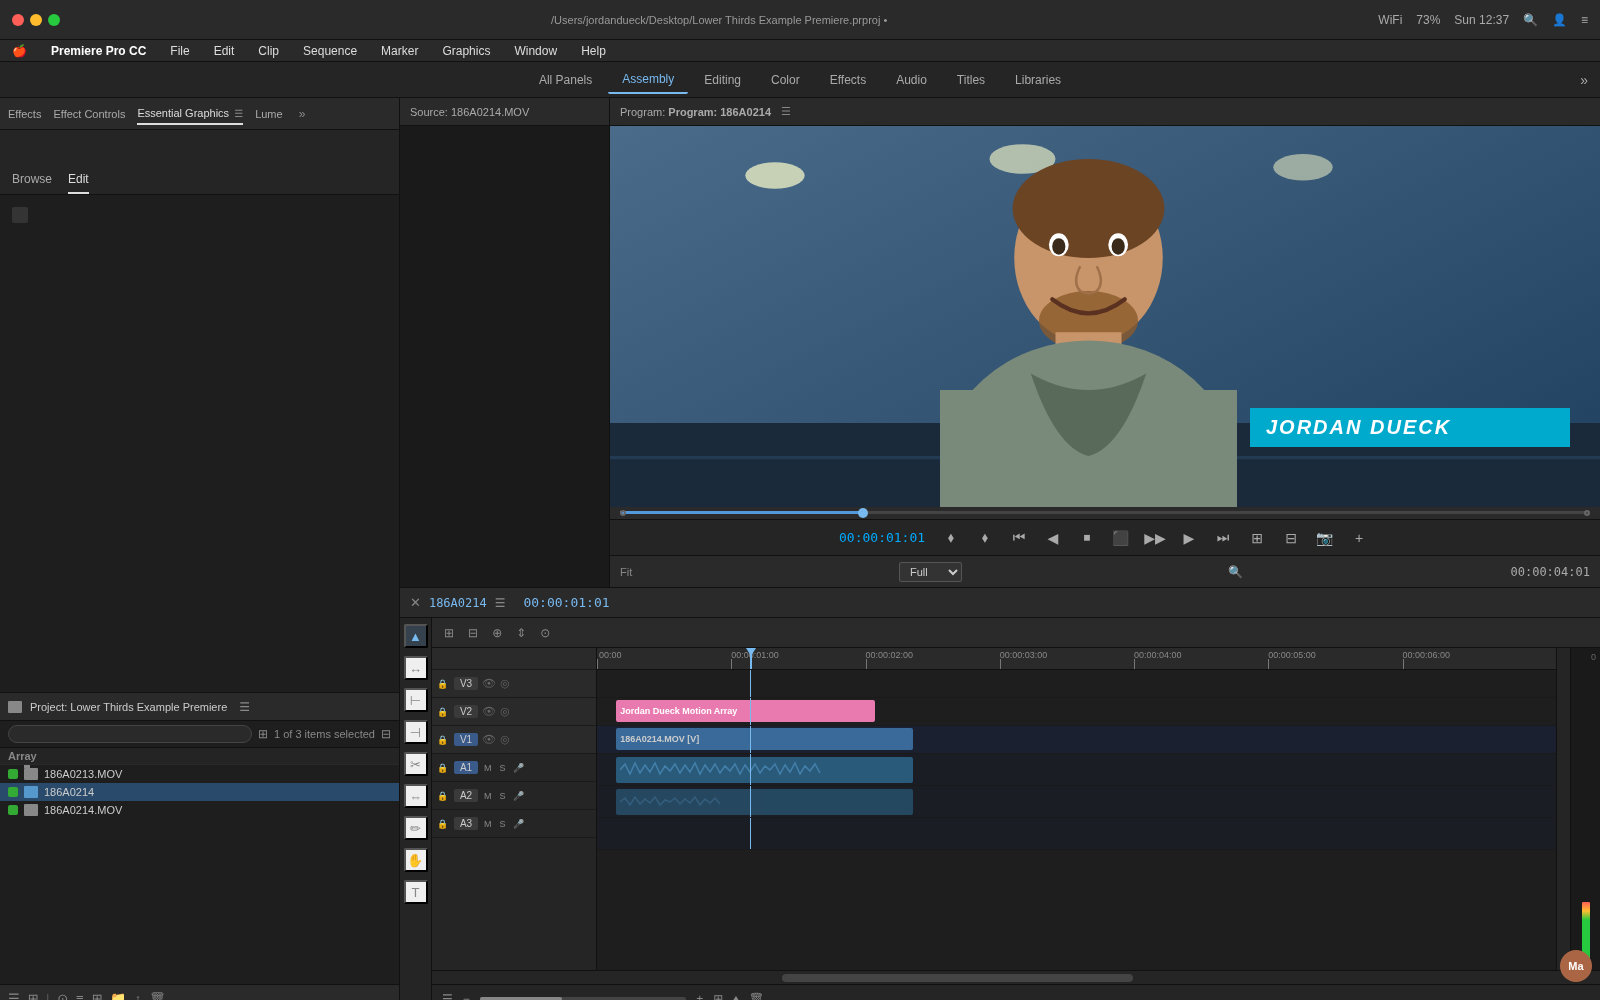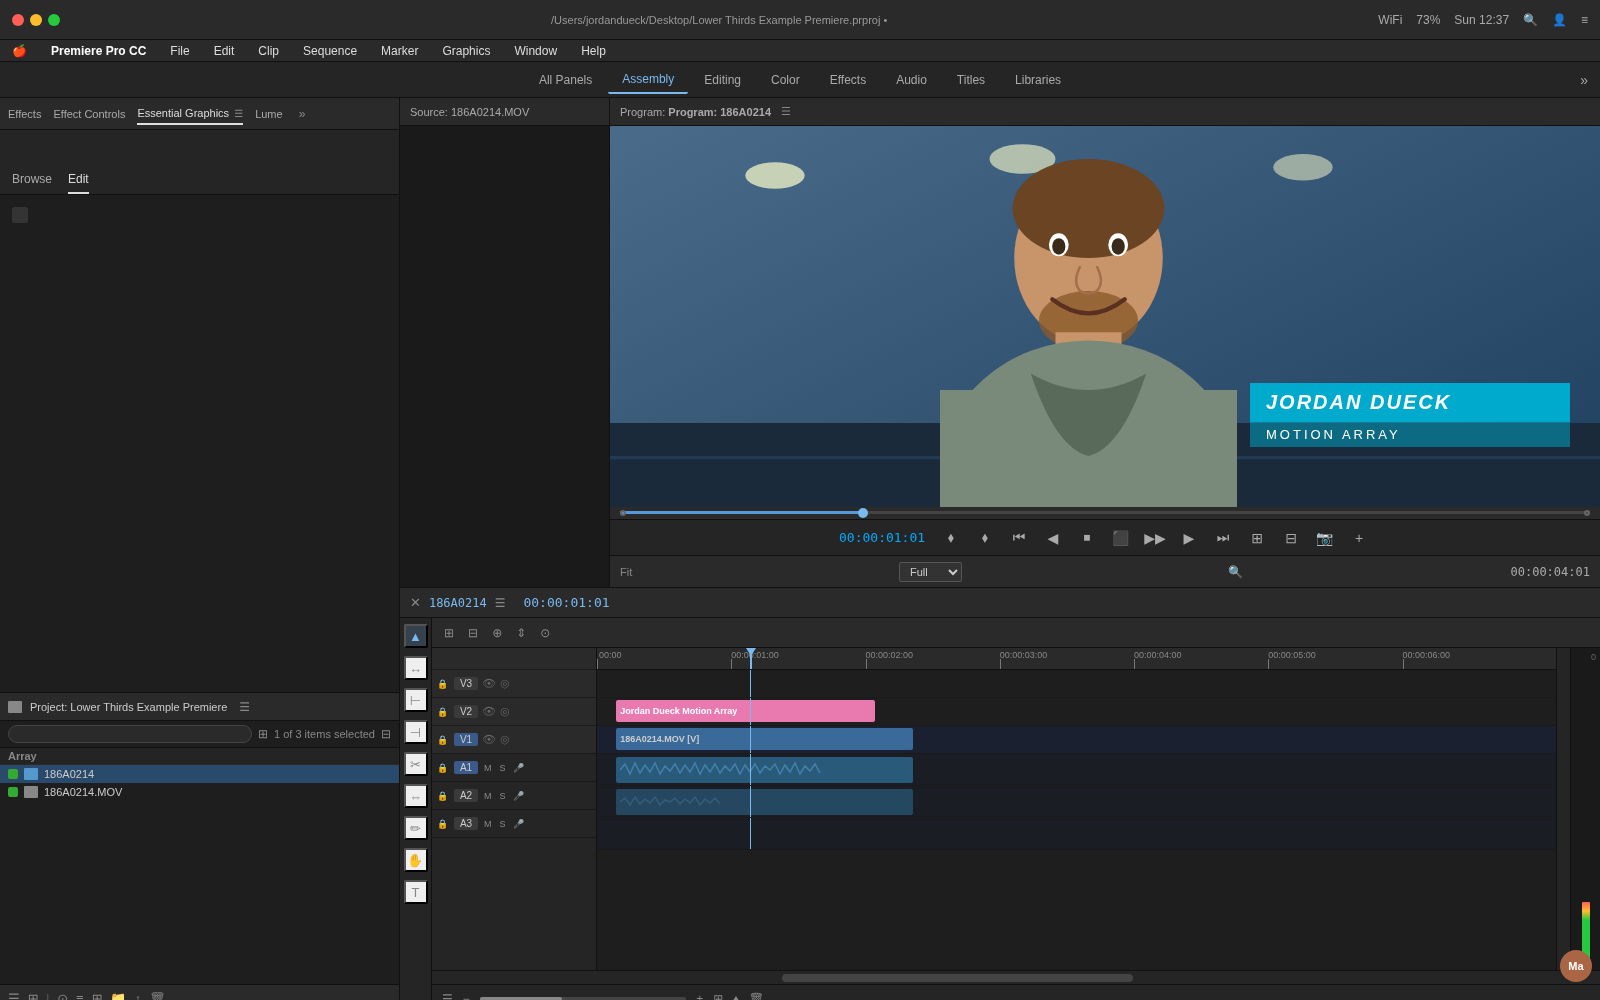--- a/index.html
+++ b/index.html
@@ -768,20 +768,27 @@
         <span class="project-selection-info">1 of 3 items selected</span>
         <button class="project-search-btn">⊟</button>
       </div>
 
       <div class="project-columns">
         <span class="project-col-header">Array</span>
       </div>
 
       <div class="project-items">
 
+        <div class="project-item">
+          <div class="project-item-color" style="background:#33aa33;"></div>
+          <div style="width:14px;height:12px;background:#888;border-radius:1px;flex-shrink:0;position:relative;">
+            <div style="position:absolute;top:-4px;left:0;width:6px;height:4px;background:#888;border-radius:1px 1px 0 0;"></div>
+          </div>
+          <span class="project-item-name">186A0213.MOV</span>
+        </div>
 
         <div class="project-item selected">
           <div class="project-item-color" style="background:#33aa33;"></div>
           <div style="width:14px;height:12px;background:#5599cc;border-radius:1px;flex-shrink:0;"></div>
           <span class="project-item-name">186A0214</span>
         </div>
 
         <div class="project-item">
           <div class="project-item-color" style="background:#33aa33;"></div>
           <div style="width:14px;height:12px;background:#888;border-radius:1px;flex-shrink:0;"></div>
@@ -862,21 +869,20 @@
               <ellipse cx="308" cy="72" rx="6" ry="7" fill="#fff"></ellipse>
               <ellipse cx="308" cy="73" rx="4" ry="5" fill="#3a2a1a"></ellipse>
 
               <path d="M268,105 Q290,122 312,105" stroke="#5a3020" stroke-width="2.5" fill="none" stroke-linecap="round"></path>
 
               <path d="M285,85 Q280,95 285,100 Q290,103 295,100 Q300,95 295,85" fill="none" stroke="#a0704a" stroke-width="1.5"></path>
             </svg>
 
             <div class="lower-third">
               <div class="lt-name">JORDAN DUECK</div>
-              <div class="lt-title">MOTION ARRAY</div>
             </div>
           </div>
         </div>
 
         <div style="height:12px;background:#2a2a2a;position:relative;">
           <div style="height:3px;background:#444;position:absolute;top:4px;left:10px;right:10px;">
             <div style="height:3px;background:#5599dd;width:25%;"></div>
             <div style="width:10px;height:10px;background:#78b9f0;border-radius:50%;position:absolute;top:-3px;left:25%;transform:translateX(-50%);"></div>
           </div>
           <div style="position:absolute;left:10px;top:0;width:6px;height:6px;border:2px solid #666;border-radius:50%;top:3px;"></div>

